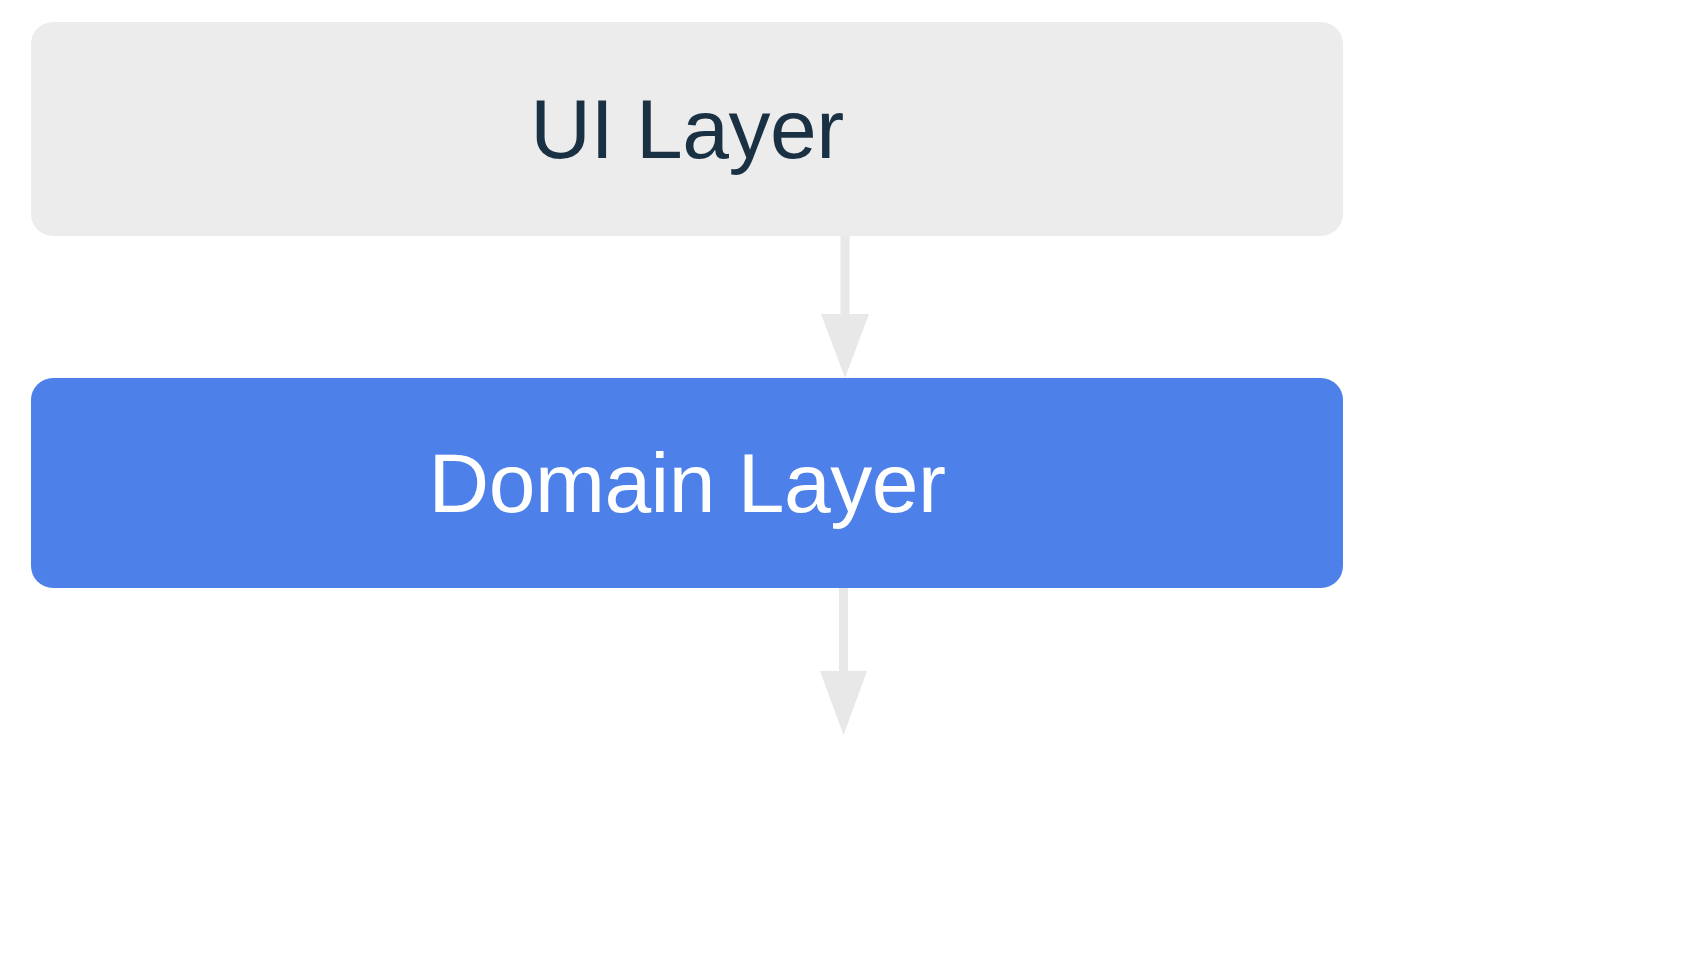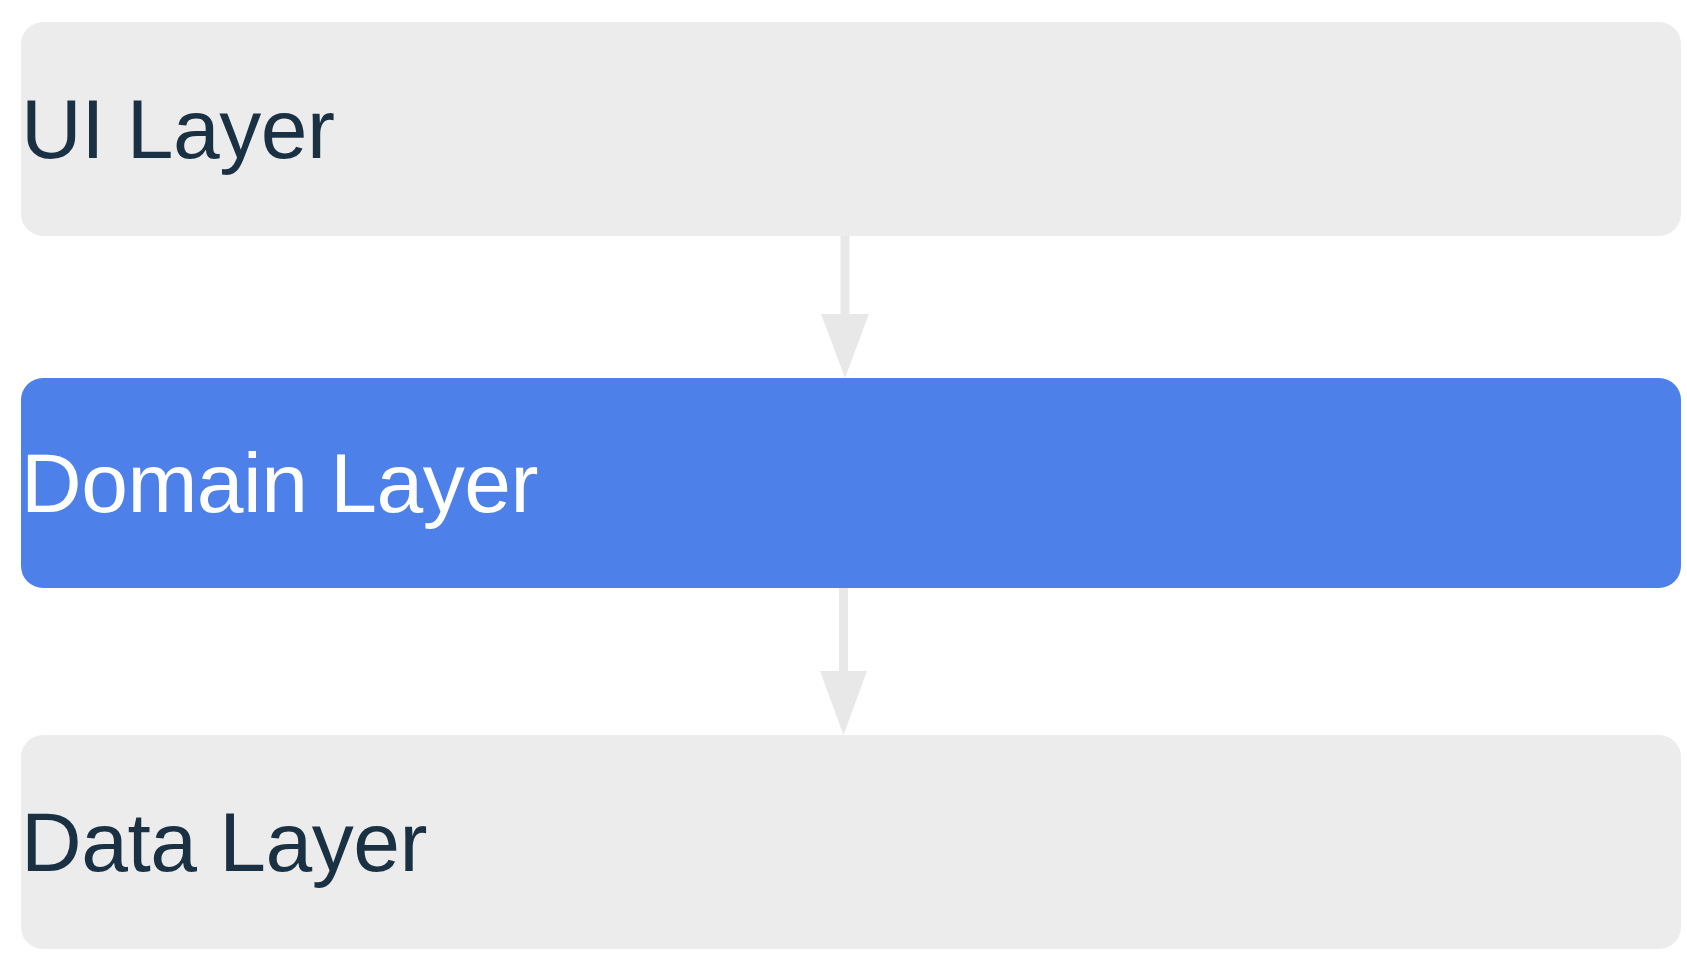--- a/index.html
+++ b/index.html
@@ -16,26 +16,26 @@
     position: relative;
     width: 1687px;
     height: 979px;
     background: #ffffff;
     overflow: hidden;
   }
 
   
   .layer-node {
     position: absolute;
-    left: 21px;
-    width: 1660px;
+    left: 31px;
+    width: 1312px;
     border-radius: 22px;
     display: flex;
     align-items: center;
-    justify-content: flex-start;
+    justify-content: center;
     box-sizing: border-box;
   }
 
   .layer-label {
     font-family: "Liberation Sans", "DejaVu Sans", sans-serif;
     font-size: 84px;
     font-weight: 300;
     letter-spacing: -0.5px;
     line-height: 1;
     white-space: nowrap;
@@ -93,17 +93,14 @@
   </svg>
 
   <div class="layer-node" id="node-ui-layer" style="background: rgb(236, 236, 236);">
     <span class="layer-label" style="color: rgb(26, 48, 67);">UI Layer</span>
   </div>
 
   <div class="layer-node" id="node-domain-layer" style="background: rgb(78, 128, 233);">
     <span class="layer-label" style="color: #ffffff;">Domain Layer</span>
   </div>
 
-  <div class="layer-node" id="node-data-layer" style="background: rgb(236, 236, 236);">
-    <span class="layer-label" style="color: rgb(26, 48, 67);">Data Layer</span>
-  </div>
 
 </div>
 
 </body></html>

